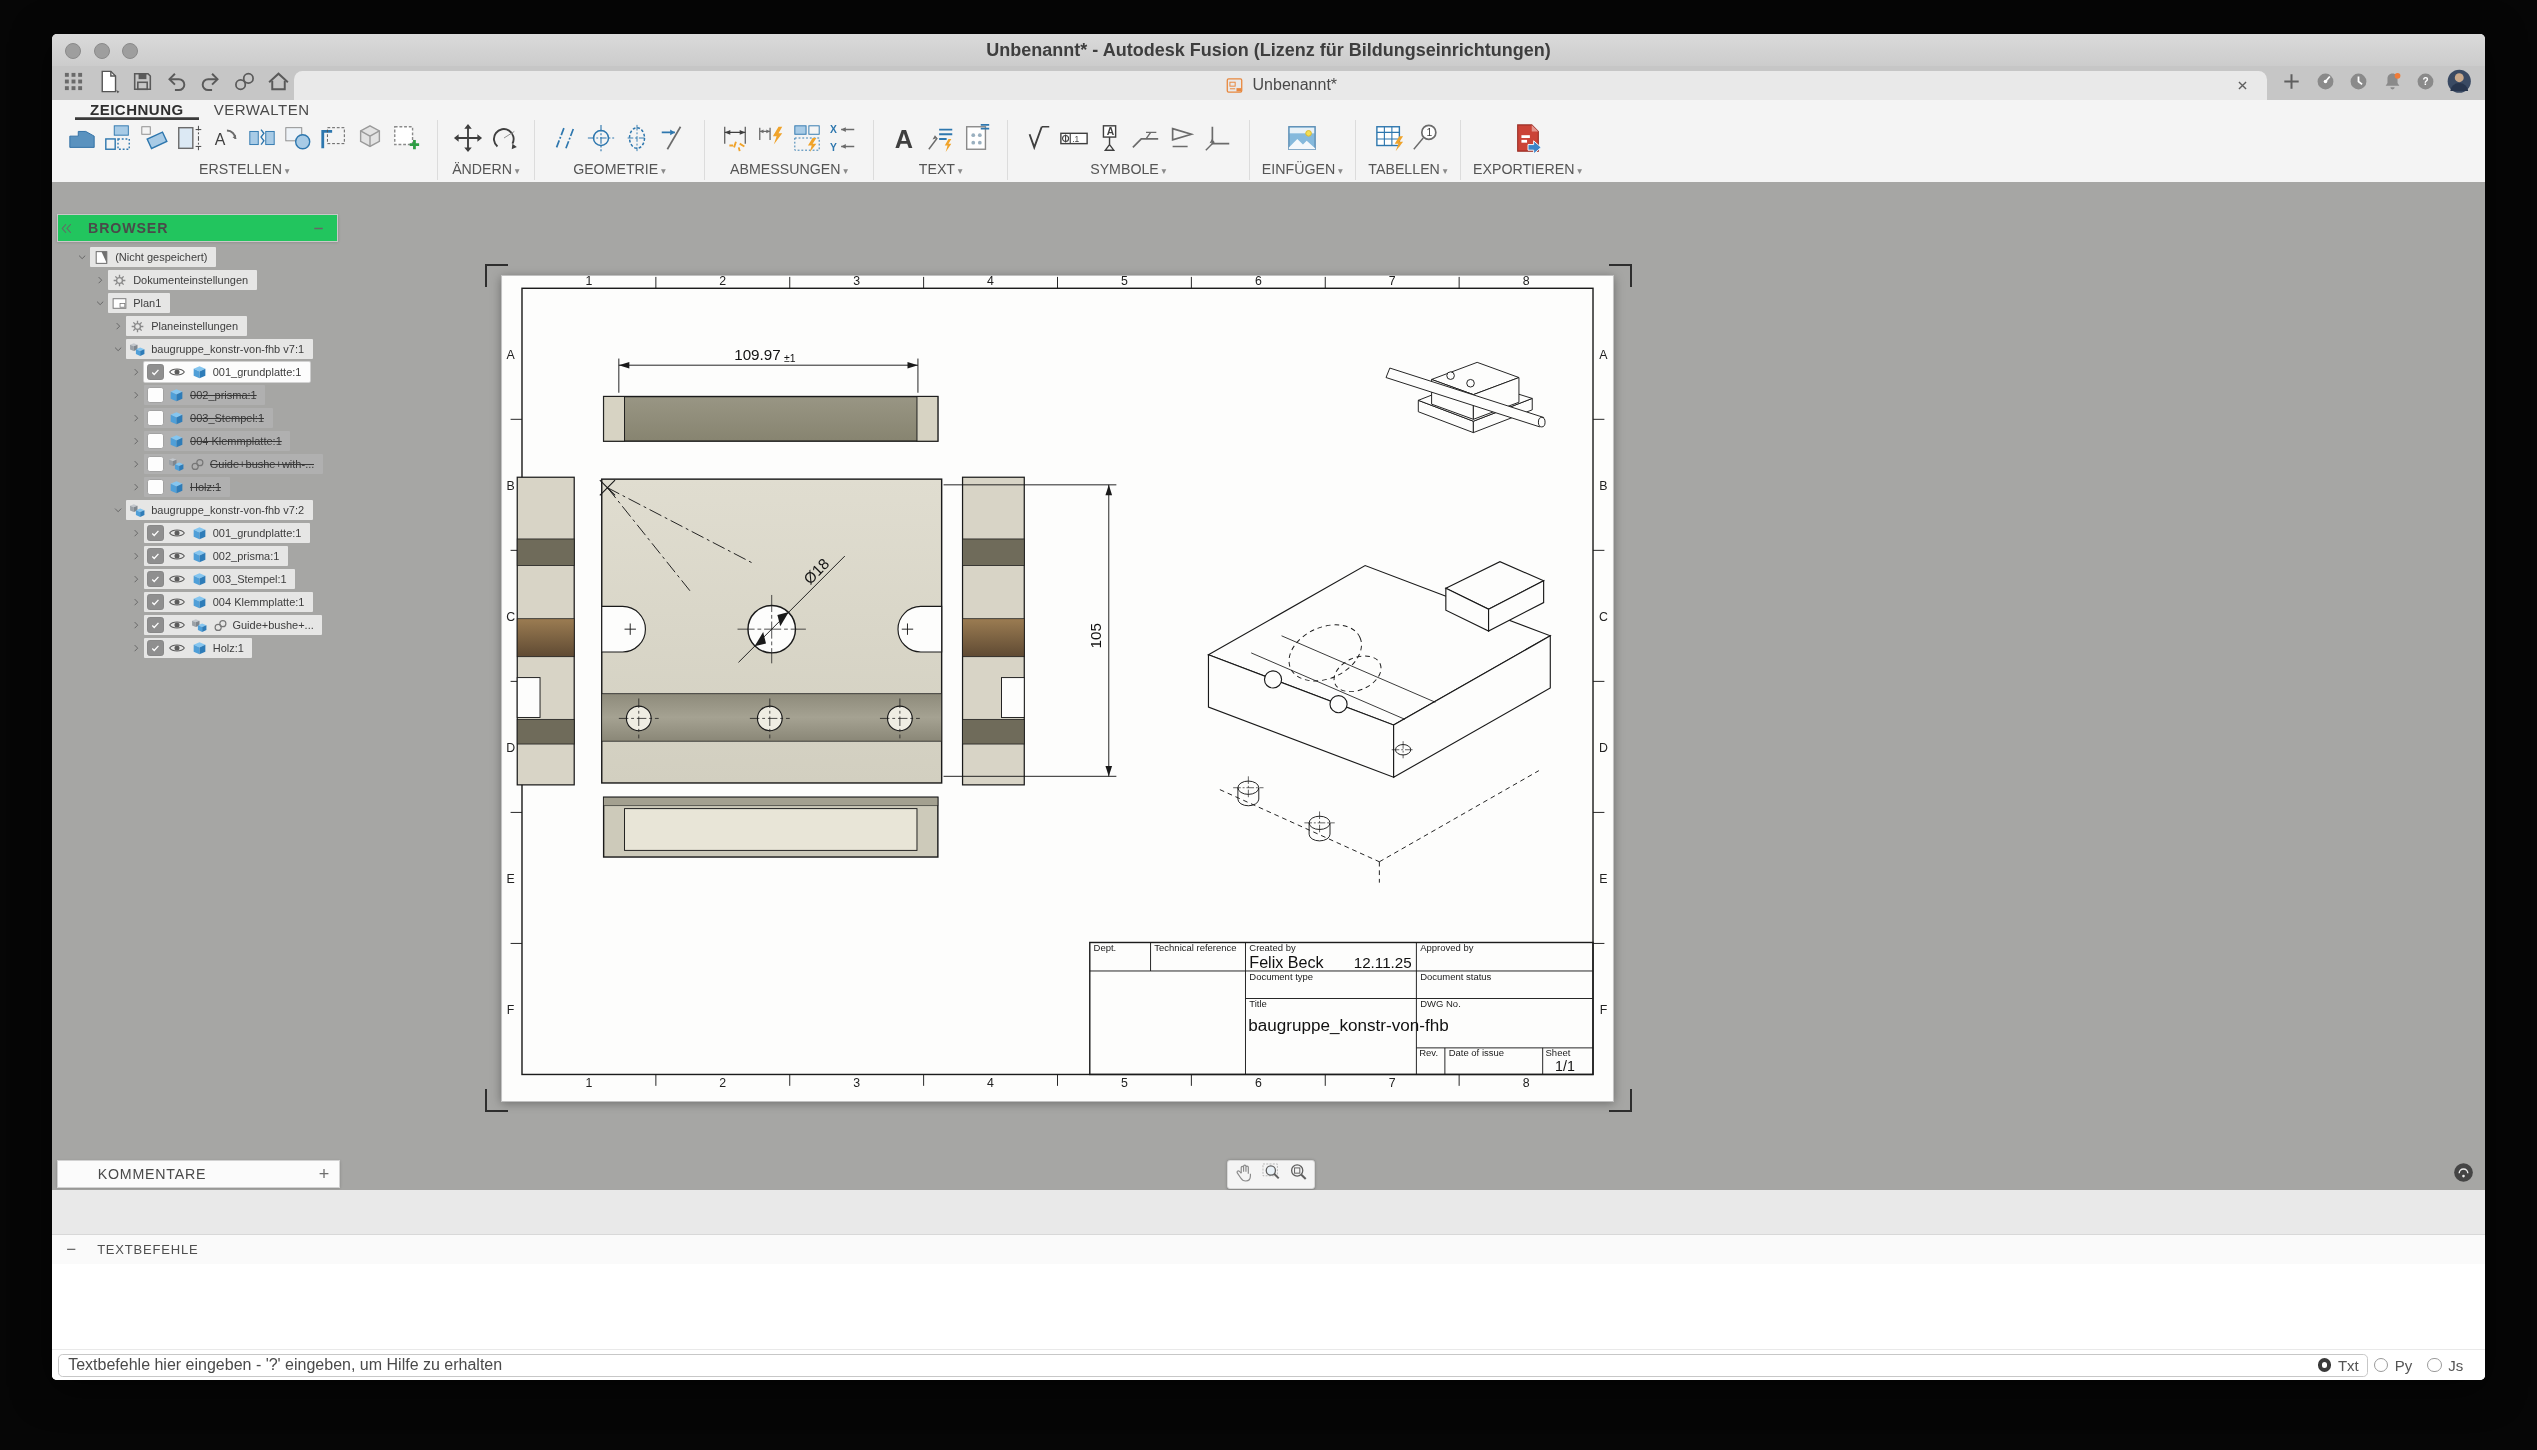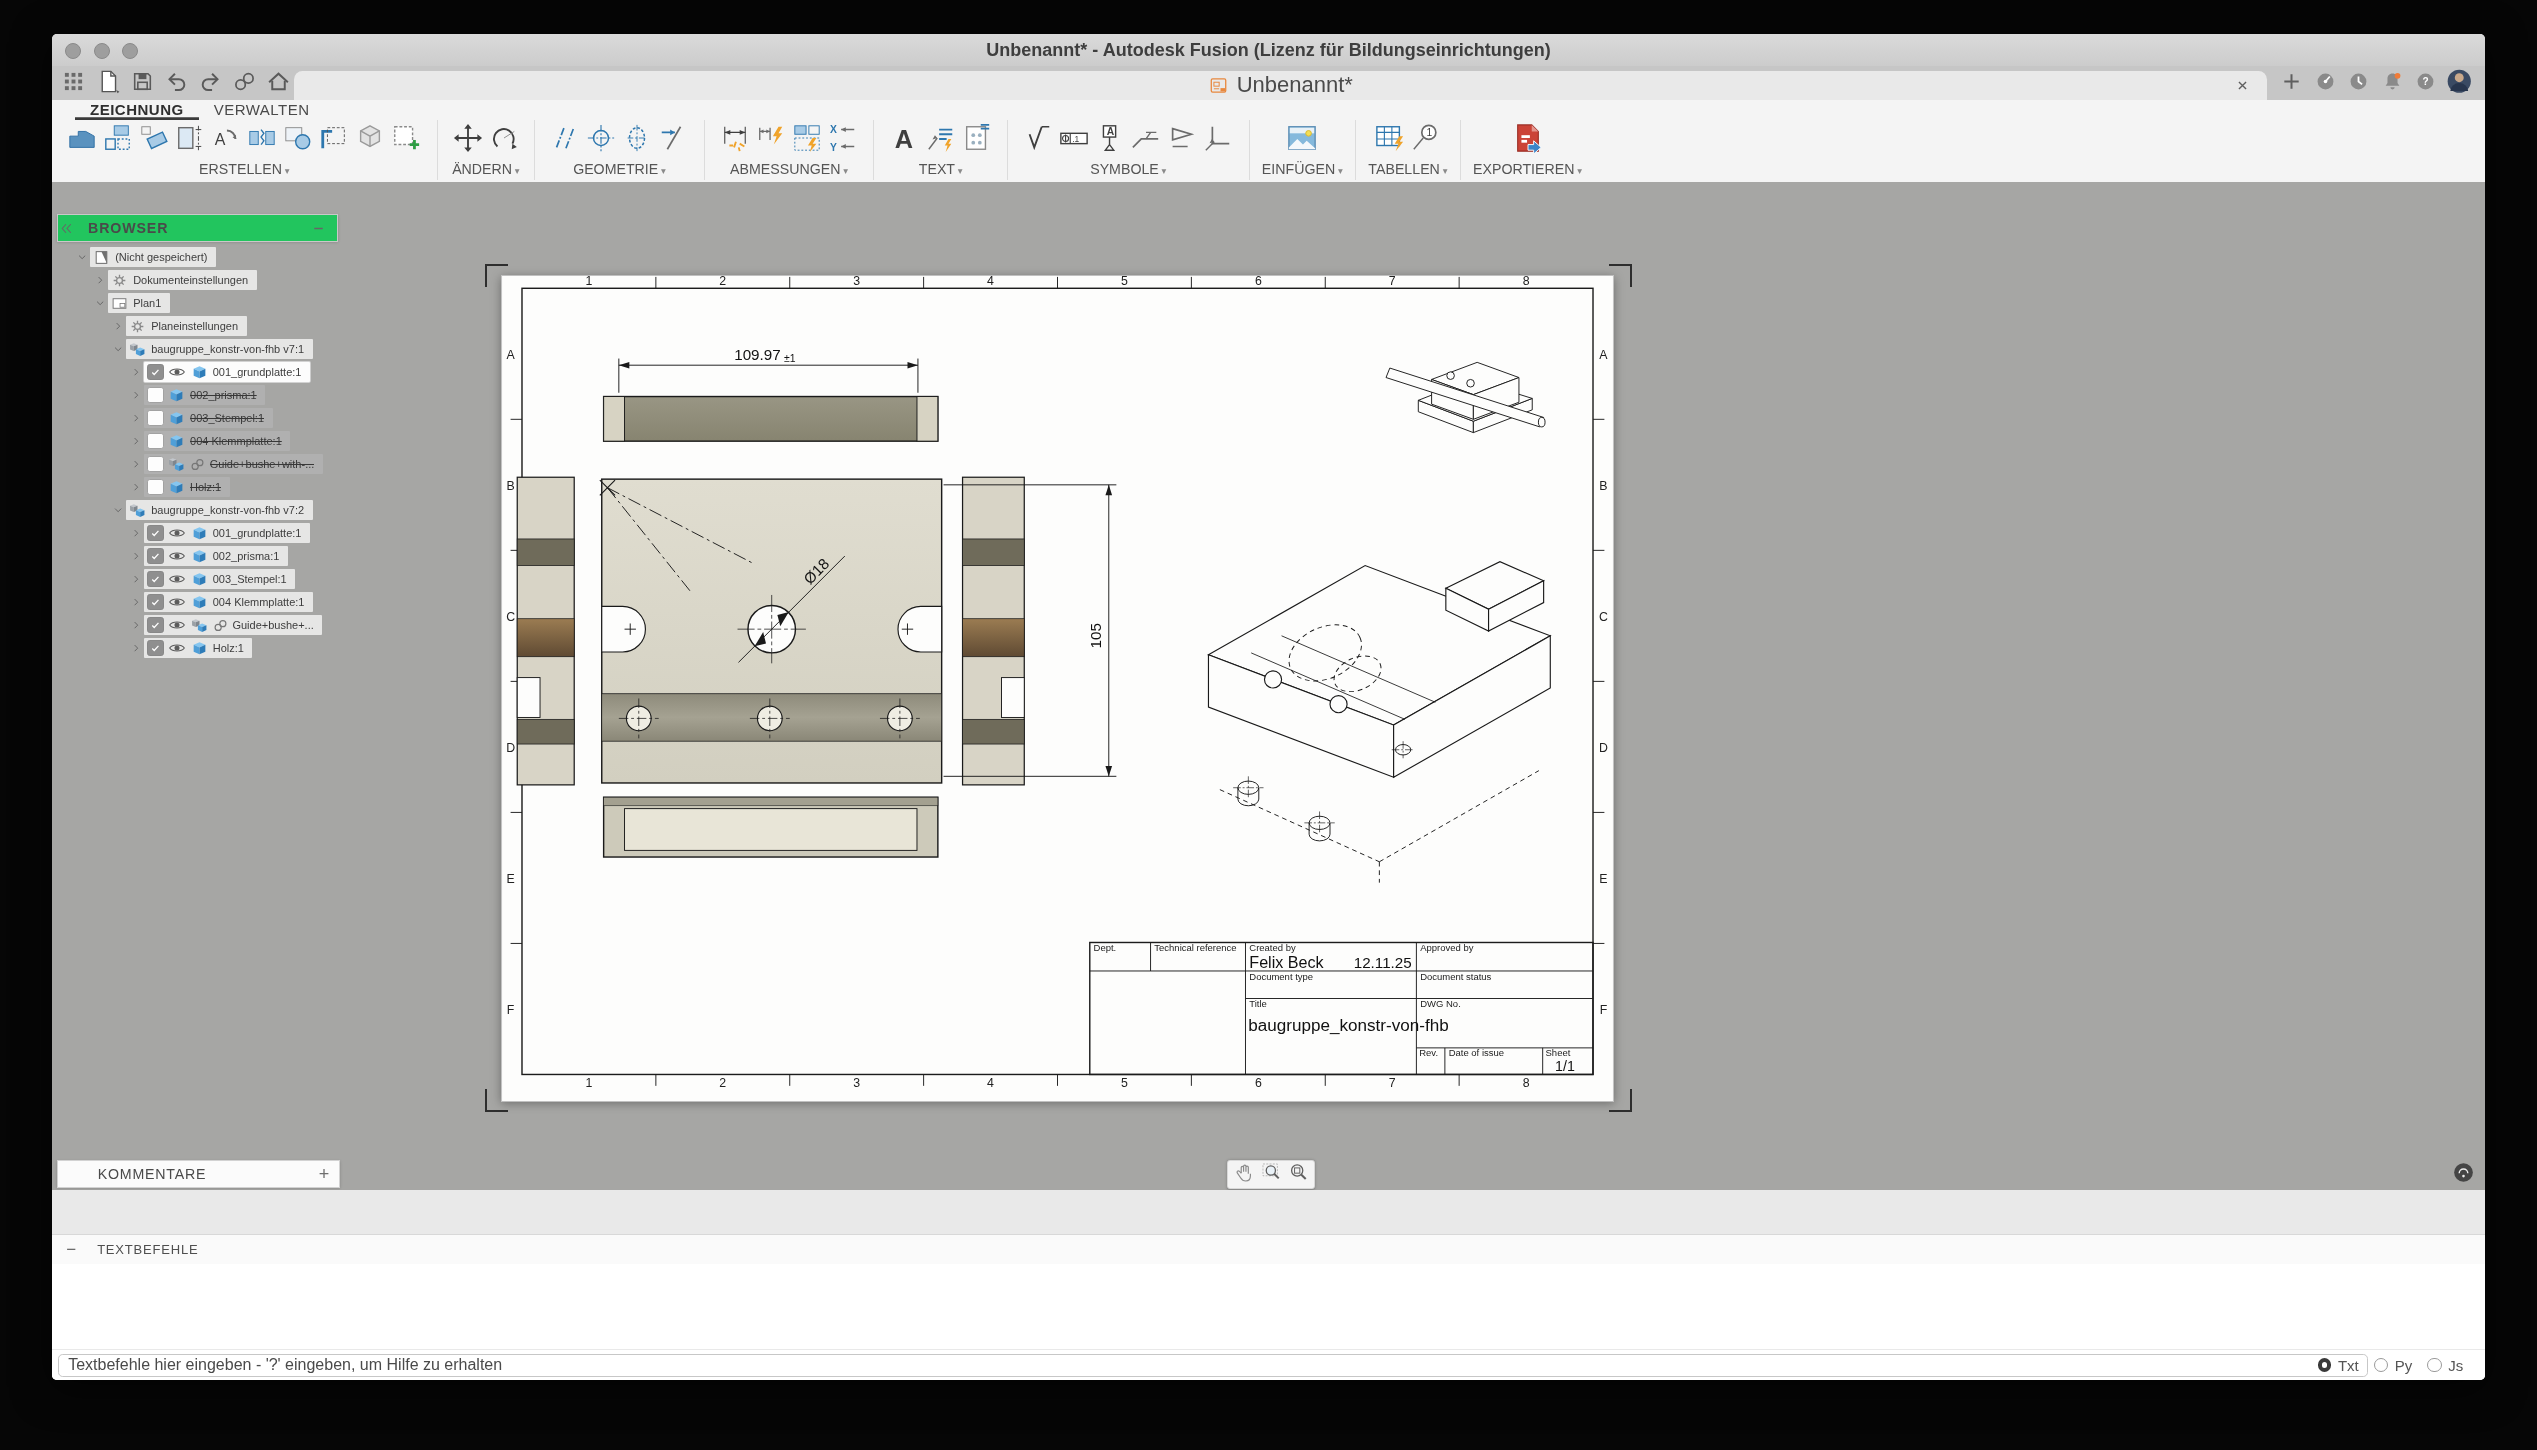--- a/index.html
+++ b/index.html
@@ -11,21 +11,21 @@
   .titlebar{position:absolute;left:0;top:0;right:0;height:32px;background:linear-gradient(#dadada,#cccccc);border-bottom:0.9px solid #b5b5b5;}
   .lights{position:absolute;left:13.3px;top:8.5px;display:flex;gap:12.3px;}
   .light{width:14.2px;height:14.2px;border-radius:50%;background:#9e9e9e;border:0.9px solid #8a8a8a;}
   .wtitle{position:absolute;left:0;right:0;top:0;height:32px;line-height:32px;text-align:center;font-size:18px;font-weight:bold;color:#3e3e3e;}
 
   
   .tabbar{position:absolute;left:0;top:32px;right:0;height:34px;background:#c6c6c6;}
   .qat{position:absolute;left:7.6px;top:0;height:34px;display:flex;align-items:center;gap:5.7px;z-index:3;}
   .qat-btn{width:28.5px;height:28.5px;display:flex;align-items:center;justify-content:center;cursor:default;}
   .doctab{position:absolute;left:242px;top:4.7px;width:1973px;height:29px;background:#e9e9e9;border-radius:8.5px 8.5px 0 0;display:flex;align-items:center;justify-content:center;gap:7.6px;}
-  .doctab-label{font-size:22px;color:#4a4a4a;}
+  .doctab-label{font-size:16px;color:#4a4a4a;}
   .tab-close{position:absolute;right:13.3px;top:3.8px;width:23px;height:23px;display:flex;align-items:center;justify-content:center;}
   .tabctrl{position:absolute;left:2227px;top:1.9px;height:30px;display:flex;align-items:center;gap:8.5px;}
   .tabctrl .qat-btn{width:25px;height:25px;}
 
   
   .ribbon{position:absolute;left:0;top:66px;right:0;height:82px;background:#f4f4f4;border-bottom:0.9px solid #cfcfcf;}
   .ribbon-tabs{position:absolute;left:23px;top:0;height:20px;display:flex;}
   .ribbon-tab{padding:0 15px;font-size:15px;line-height:19px;color:#4a4a4a;letter-spacing:0.5px;}
   .ribbon-tab.active{box-shadow:inset 0 -2.8px 0 #3a3a3a;font-weight:bold;color:#2f2f2f;}
   .ribbon-groups{position:absolute;left:0;top:20px;bottom:0;display:flex;align-items:flex-start;}

